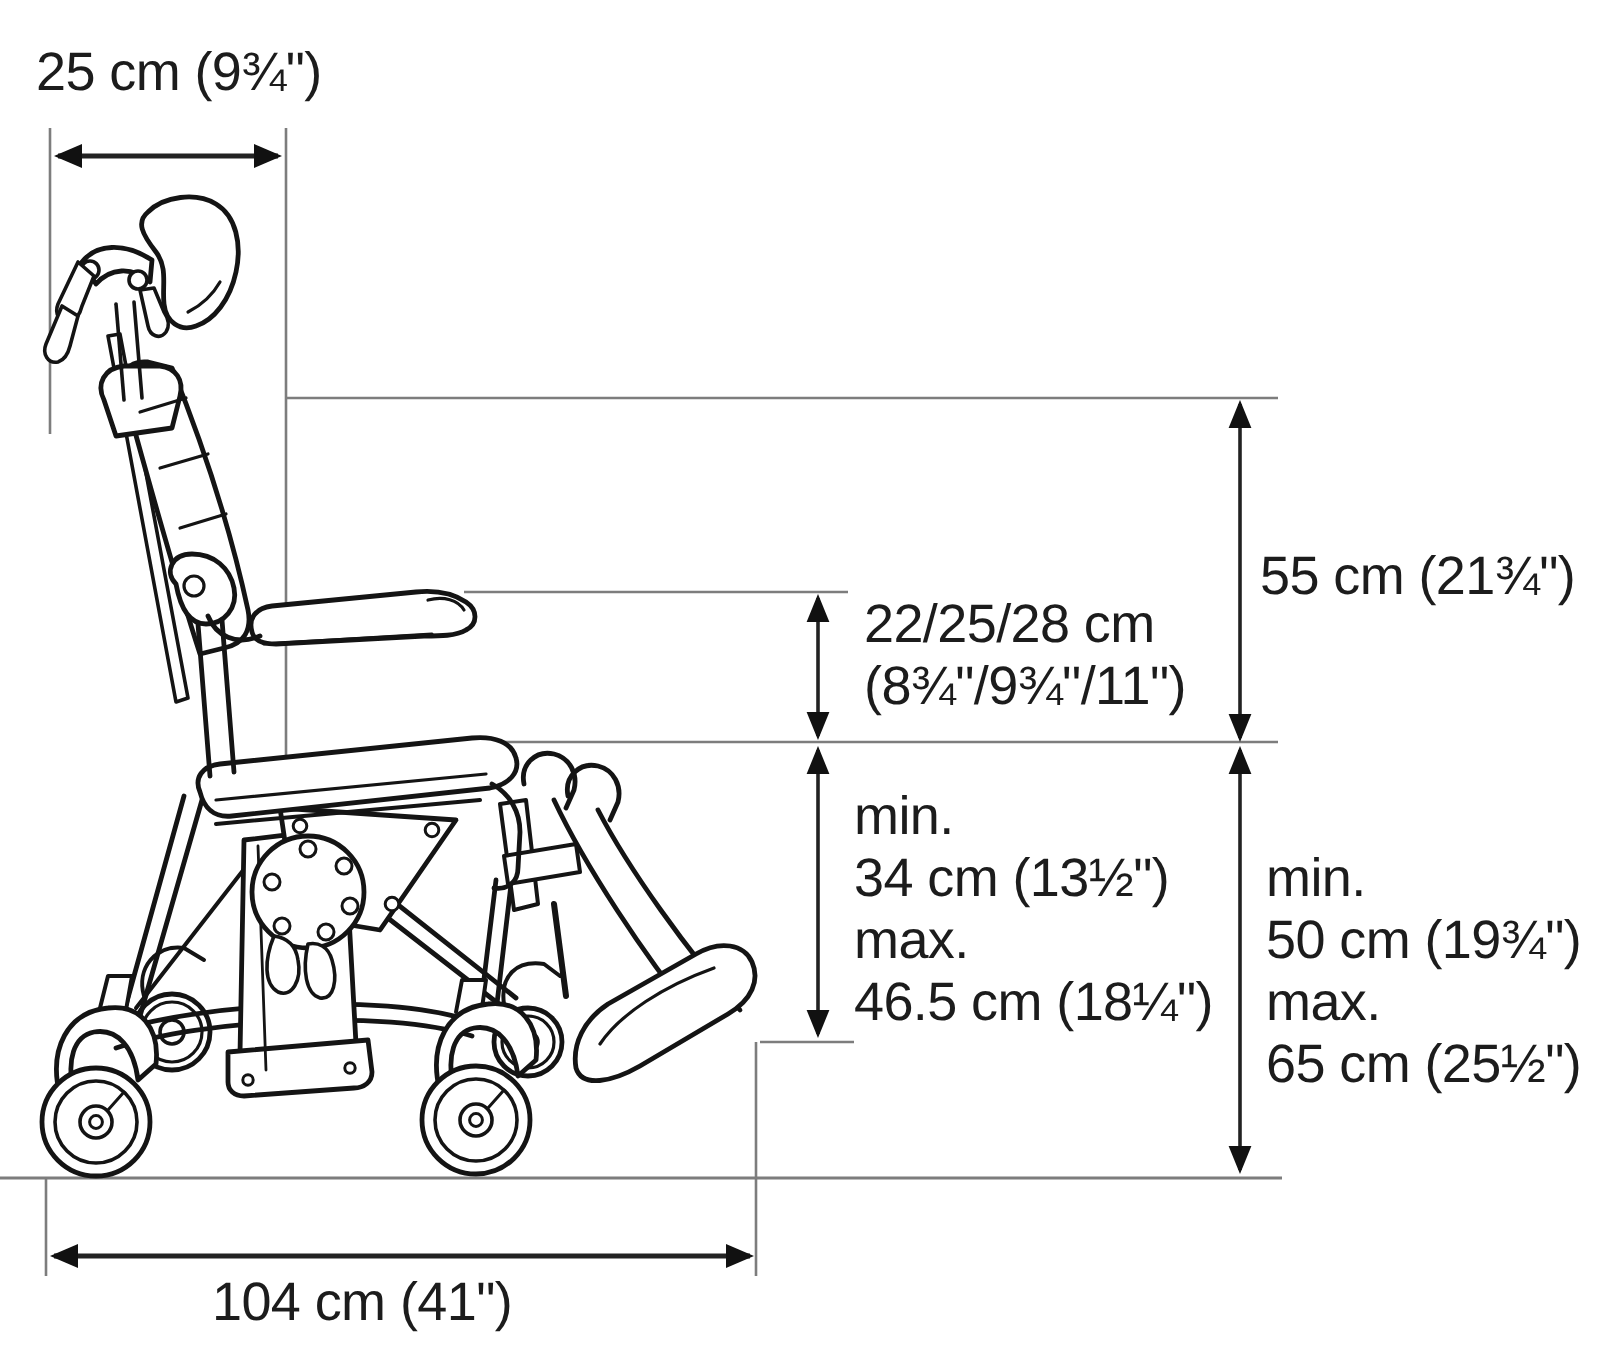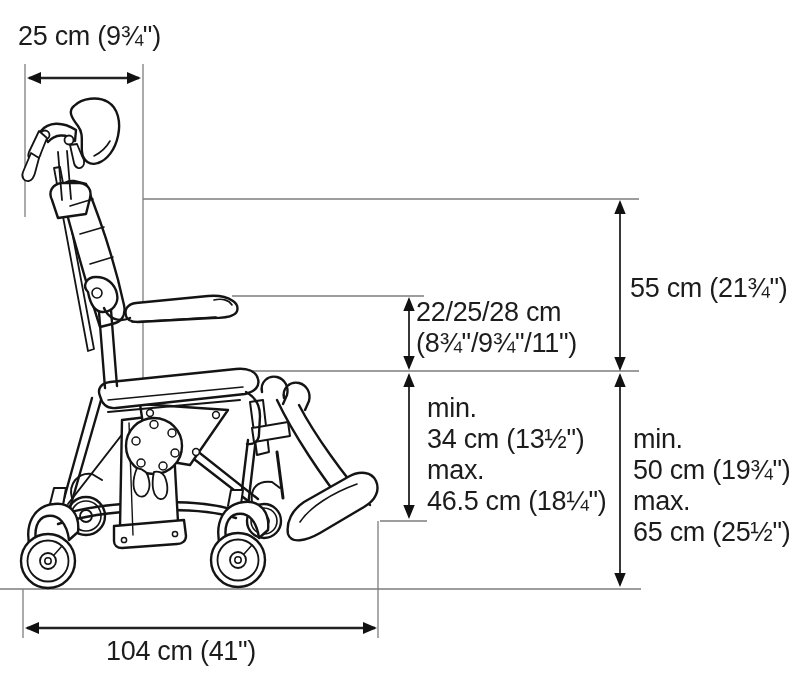--- a/index.html
+++ b/index.html
@@ -190,21 +190,21 @@
     <line x1="27" y1="628" x2="375" y2="628" stroke="#222222" stroke-width="2.4"></line>
     <polygon points="25,628 39,622 39,634" fill="#111111"></polygon>
     <polygon points="377,628 363,622 363,634" fill="#111111"></polygon>
   </g>
 </svg>
 
   <div class="lbl" style="left:18px;top:23px">25 cm (9¾")</div>
 
   <div class="lbl" style="left:630px;top:275px">55 cm (21¾")</div>
 
-  <div class="lbl block" style="left:416px;top:297px">
+  <div class="lbl block" style="left:432px;top:297px">
     <div>22/25/28 cm</div>
     <div>(8¾"/9¾"/11")</div>
   </div>
 
   <div class="lbl block" style="left:427px;top:393px">
     <div>min.</div>
     <div>34 cm (13½")</div>
     <div>max.</div>
     <div>46.5 cm (18¼")</div>
   </div>

